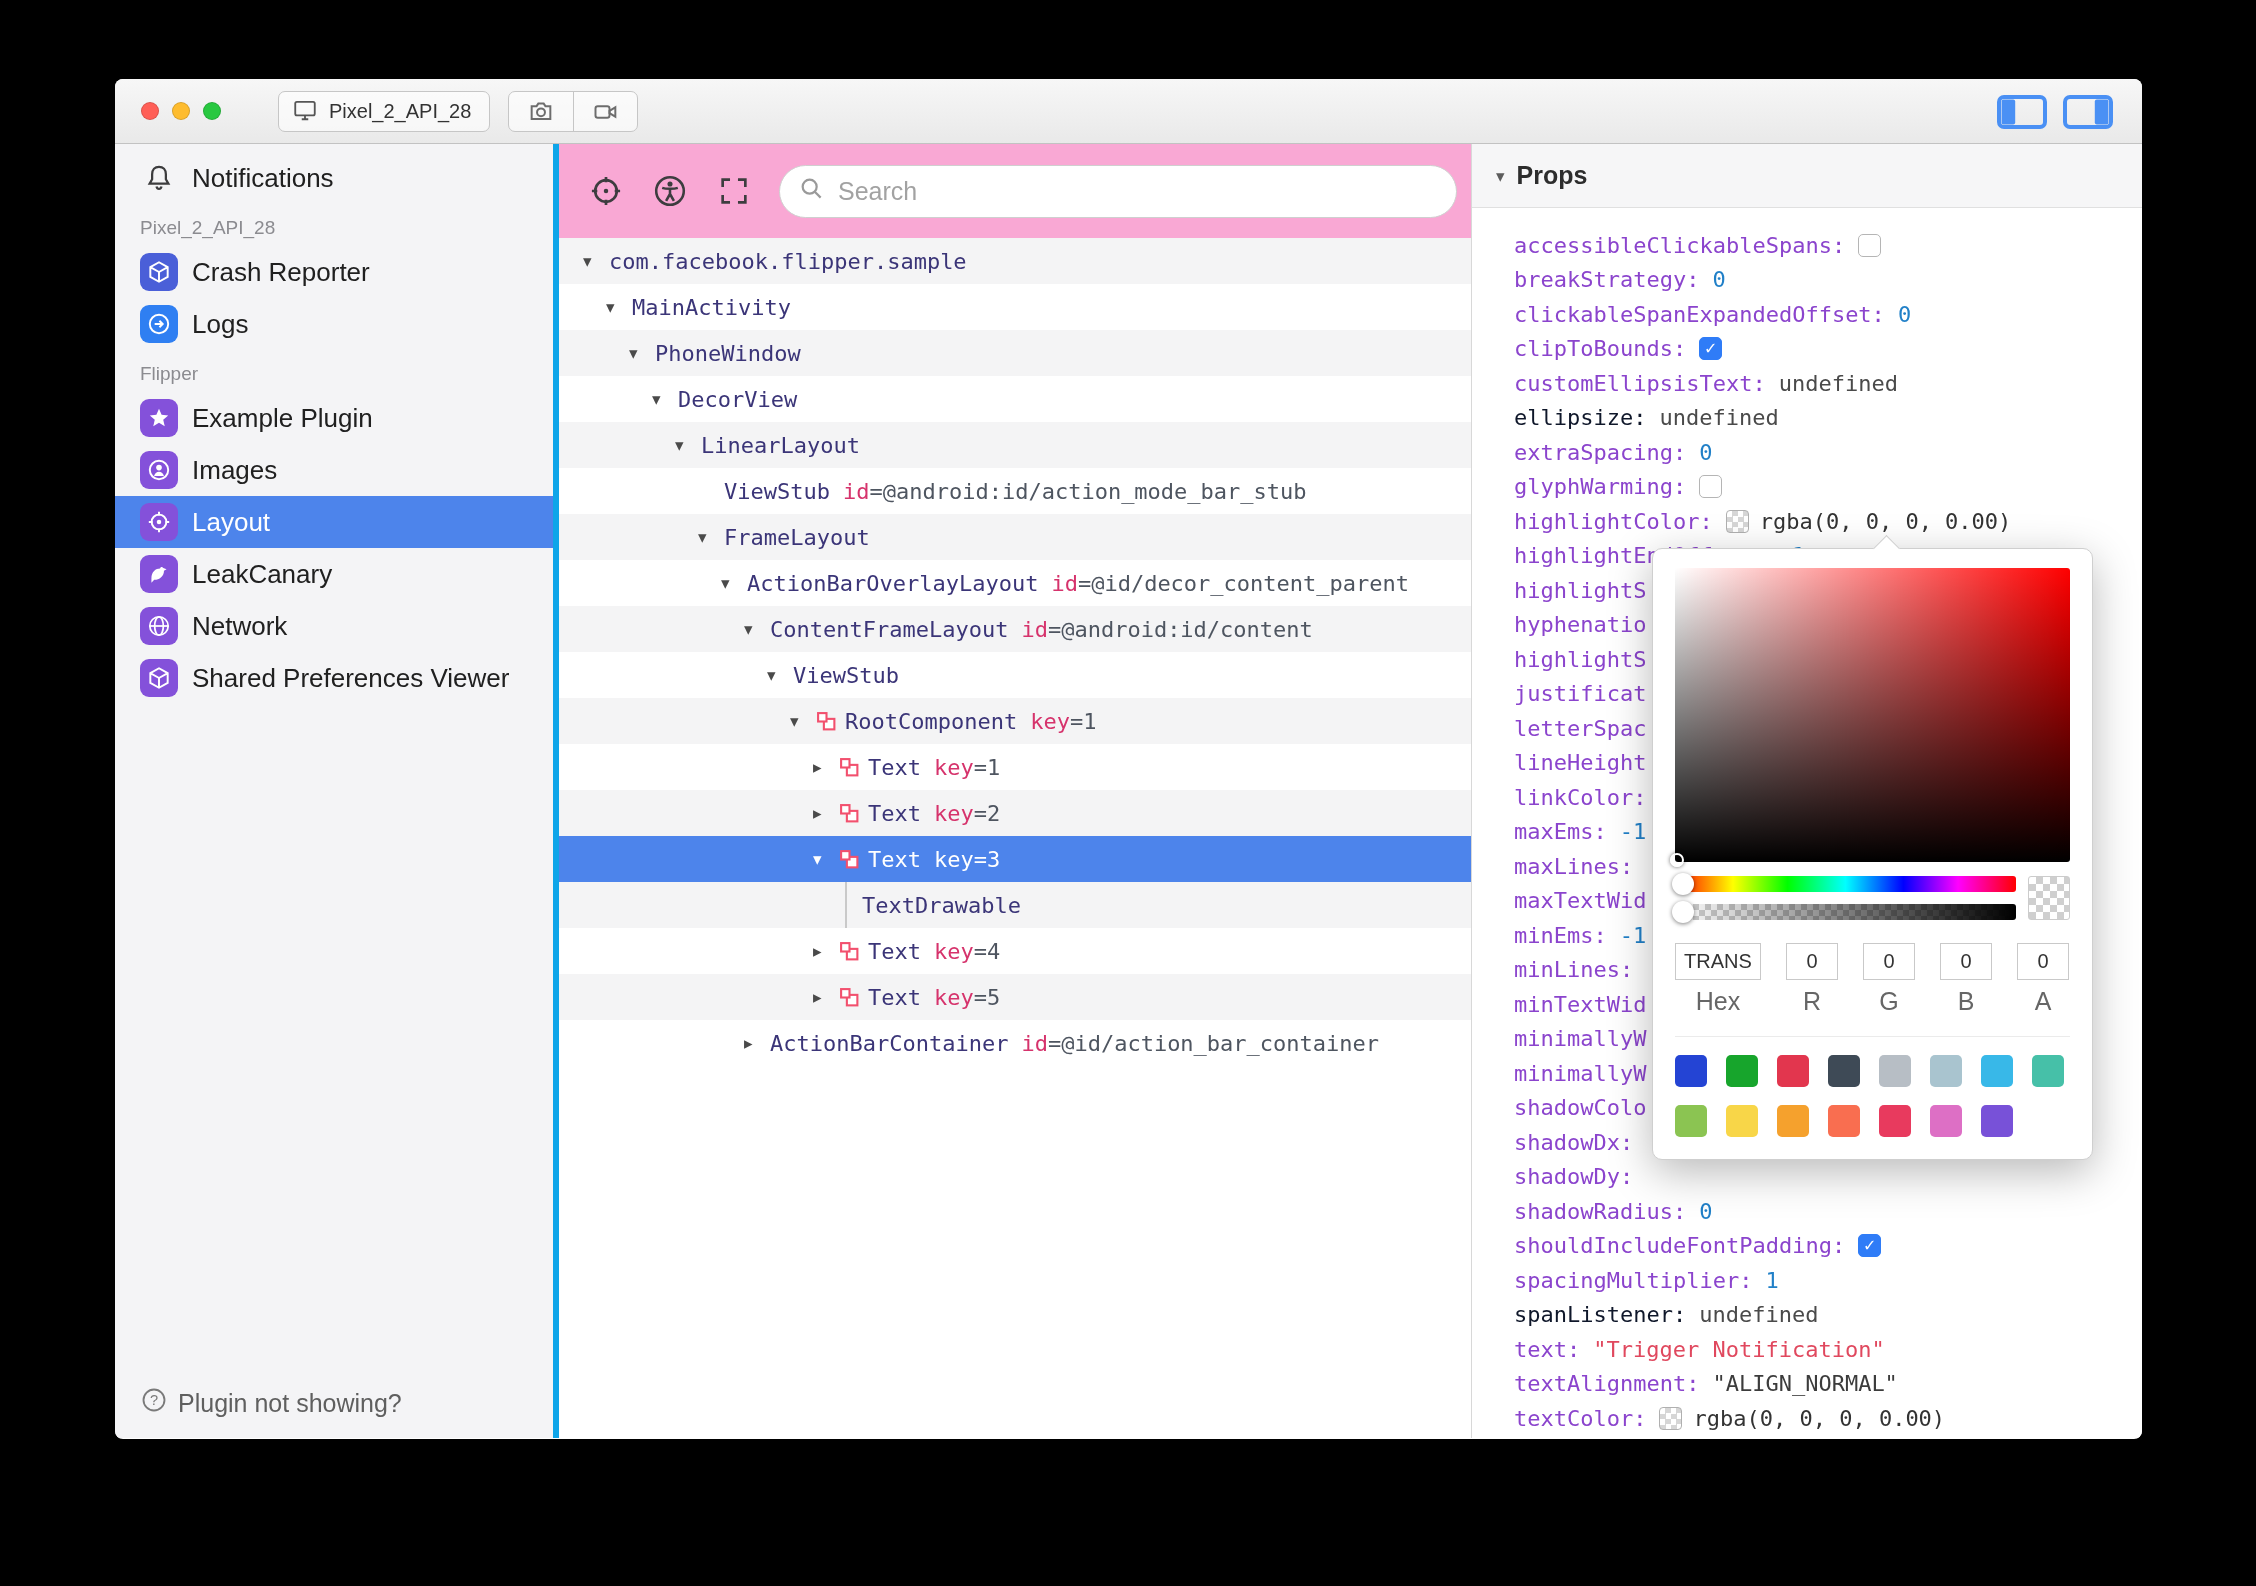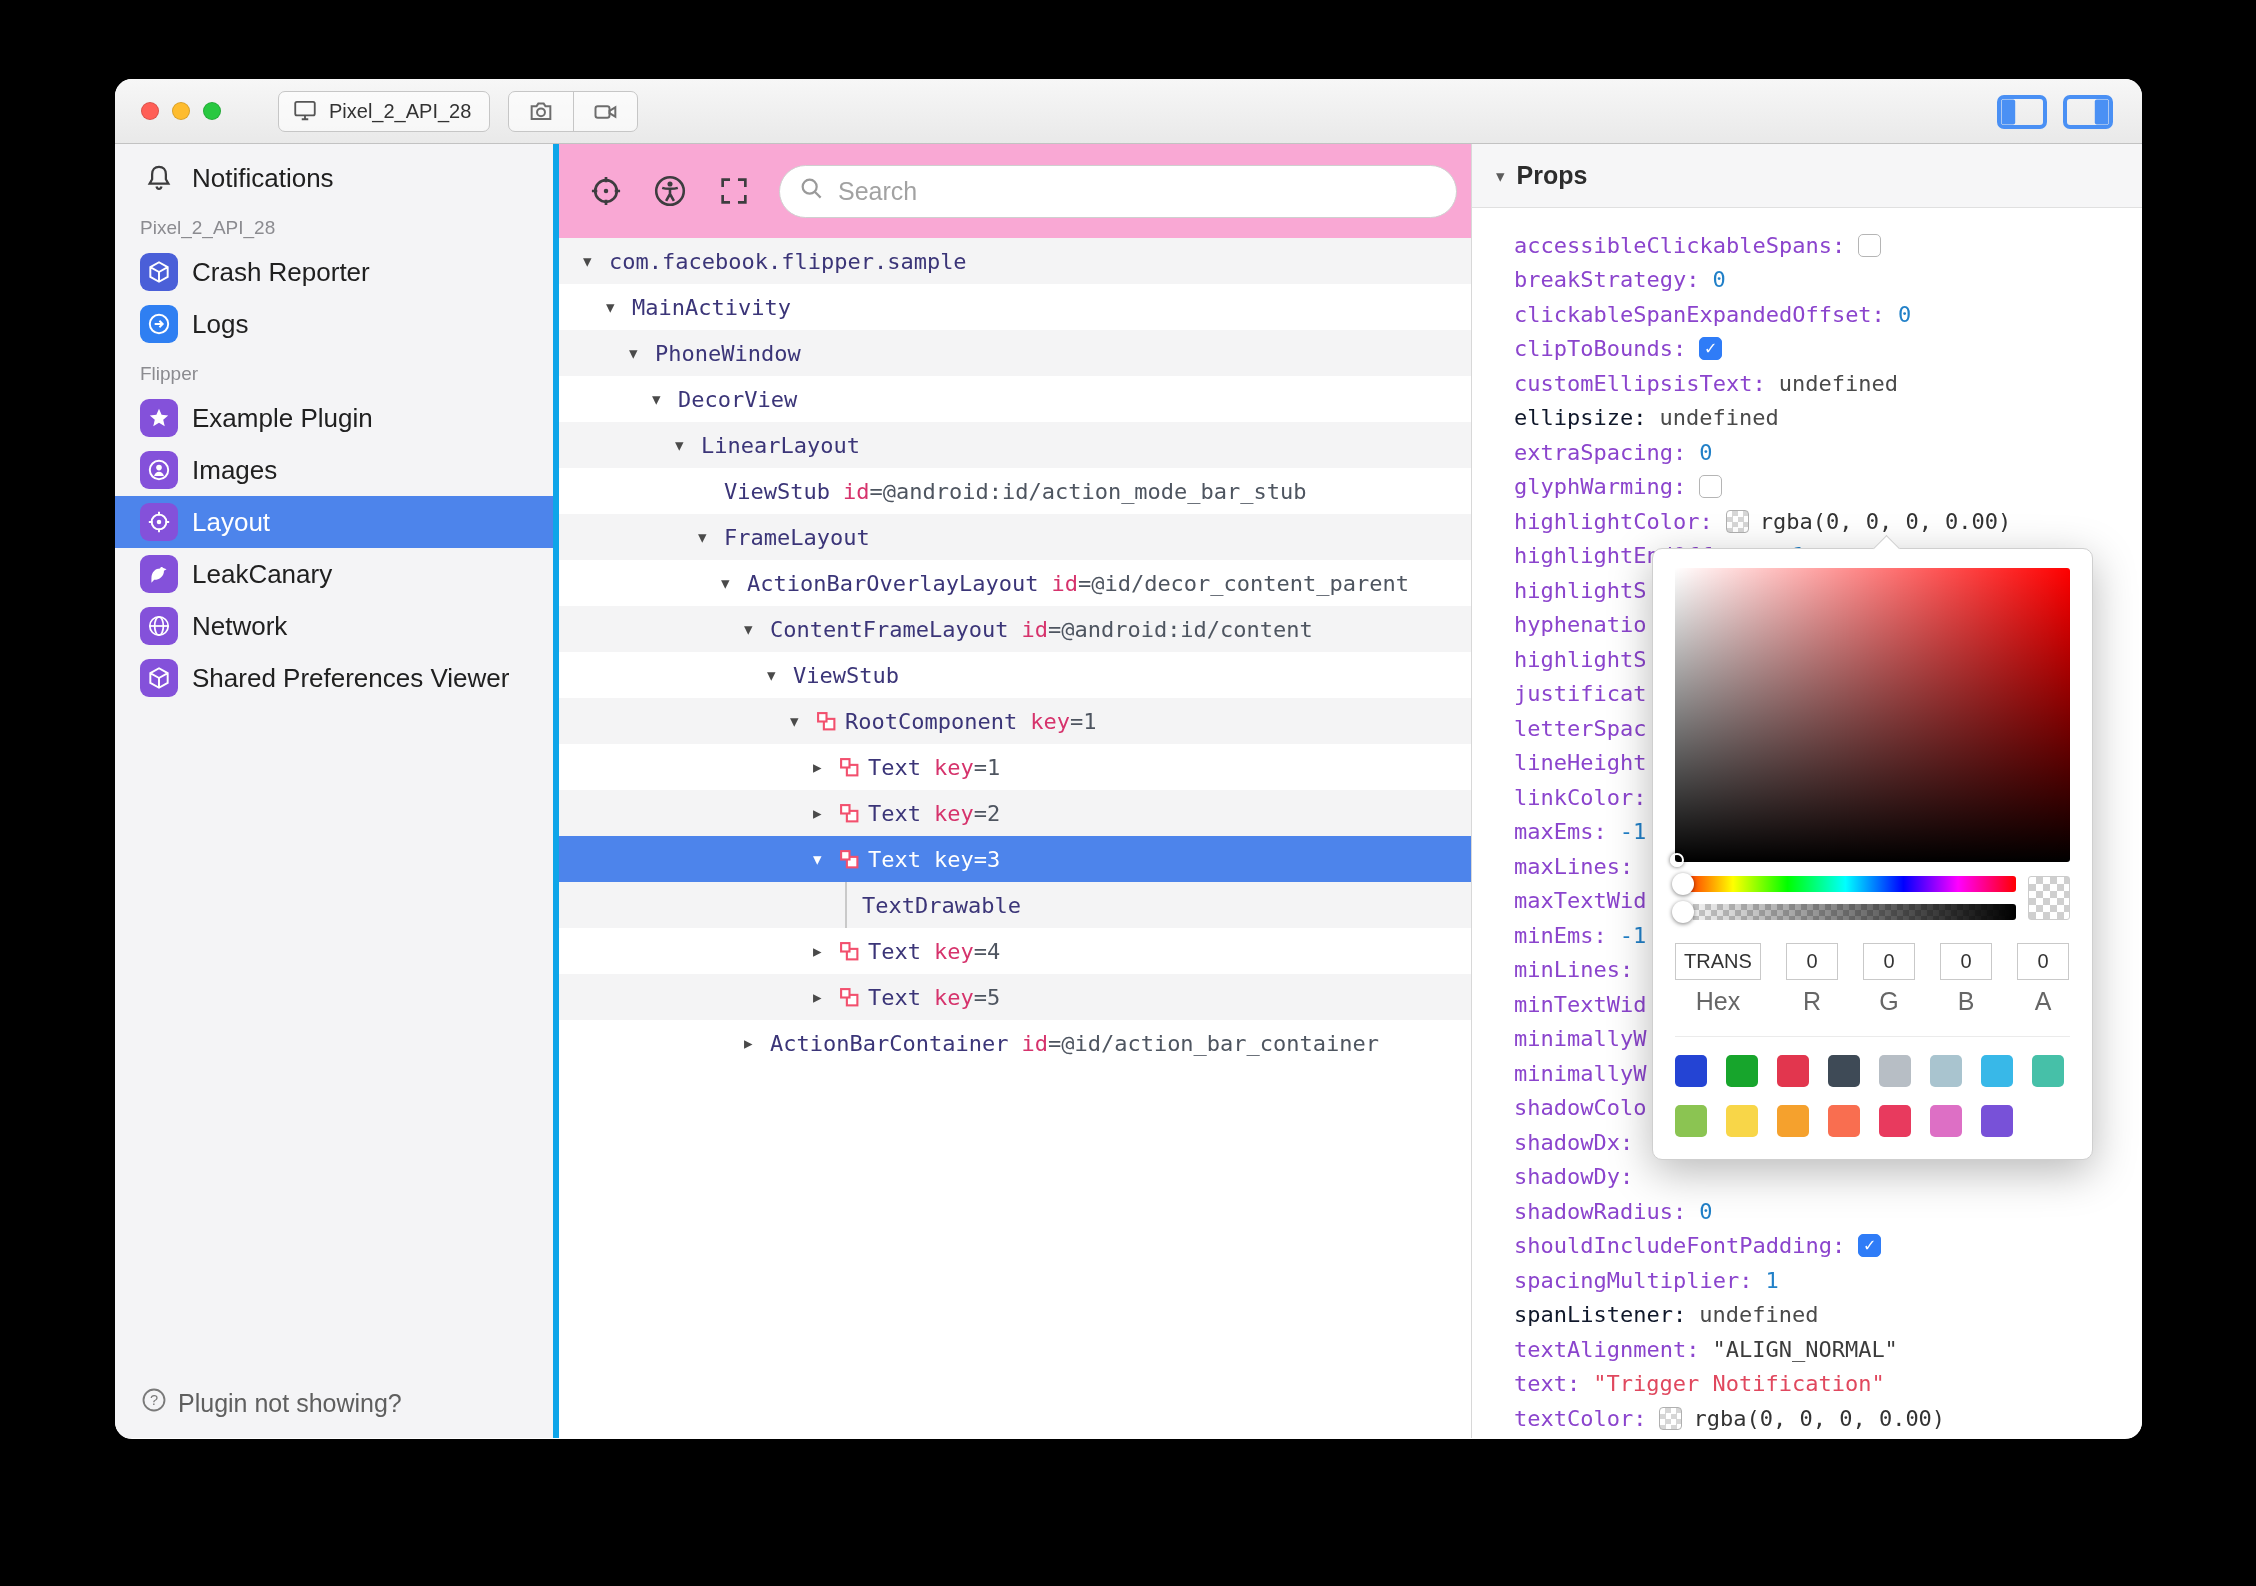--- a/index.html
+++ b/index.html
@@ -1,18 +1,18 @@
 <!DOCTYPE html>
 <html><head>
 <meta charset="utf-8">
 <style>
   *{margin:0;padding:0;box-sizing:border-box}
   html,body{width:2256px;height:1586px;background:#000;font-family:"Liberation Sans",sans-serif;cursor:default;overflow:hidden}
   .stage{position:relative;width:2256px;height:1586px;background:#000;overflow:hidden}
-  .window{position:absolute;left:115px;top:79px;width:2027px;height:1360px;background:#fff;border-radius:17px;overflow:hidden;box-shadow:0 30px 90px rgba(0,0,0,.6)}
+  .window{position:absolute;left:115px;top:79px;width:2027px;height:1360px;background:#fff;border-radius:8px;overflow:hidden;box-shadow:0 30px 90px rgba(0,0,0,.6)}
 
   
   .titlebar{position:relative;height:65px;background:linear-gradient(#f7f7f7,#e9e9e9);border-bottom:1px solid #c2c2c2}
   .traffic{position:absolute;left:26px;top:0;height:64px;display:flex;align-items:center;gap:13px}
   .tl{width:18px;height:18px;border-radius:50%;border:1px solid rgba(0,0,0,.15)}
   .tl.red{background:#ff5f57}.tl.yellow{background:#febc2e}.tl.green{background:#28c840}
   .device-tab{position:absolute;left:163px;top:12px;height:41px;padding:0 18px 0 12px;border:1px solid #c6c6c6;border-radius:7px;background:rgba(255,255,255,.6);display:flex;align-items:center;gap:10px}
   .device-tab .dt-label{font-size:20px;color:#333}
   .seg{position:absolute;left:393px;top:12px;height:41px;display:flex;border:1px solid #c6c6c6;border-radius:7px;background:rgba(255,255,255,.6);overflow:hidden}
   .seg .segbtn{width:64px;display:flex;align-items:center;justify-content:center}
@@ -514,26 +514,26 @@
             </div>
             <div class="prow">
               <span class="pname">spacingMultiplier:</span>
               <span class="num">1</span>
             </div>
             <div class="prow">
               <span class="pname dk">spanListener:</span>
               <span class="plain">undefined</span>
             </div>
             <div class="prow">
+              <span class="pname">text:</span>
+              <span class="str">"Trigger Notification"</span>
+            </div>
+            <div class="prow">
               <span class="pname">textAlignment:</span>
               <span class="sdk">"ALIGN_NORMAL"</span>
-            </div>
-            <div class="prow">
-              <span class="pname">text:</span>
-              <span class="str">"Trigger Notification"</span>
             </div>
             <div class="prow">
               <span class="pname">textColor:</span>
               <span class="ccb"></span>
               <span class="cval">rgba(0, 0, 0, 0.00)</span>
             </div>
           </div>
       </aside>
     </div>
 

